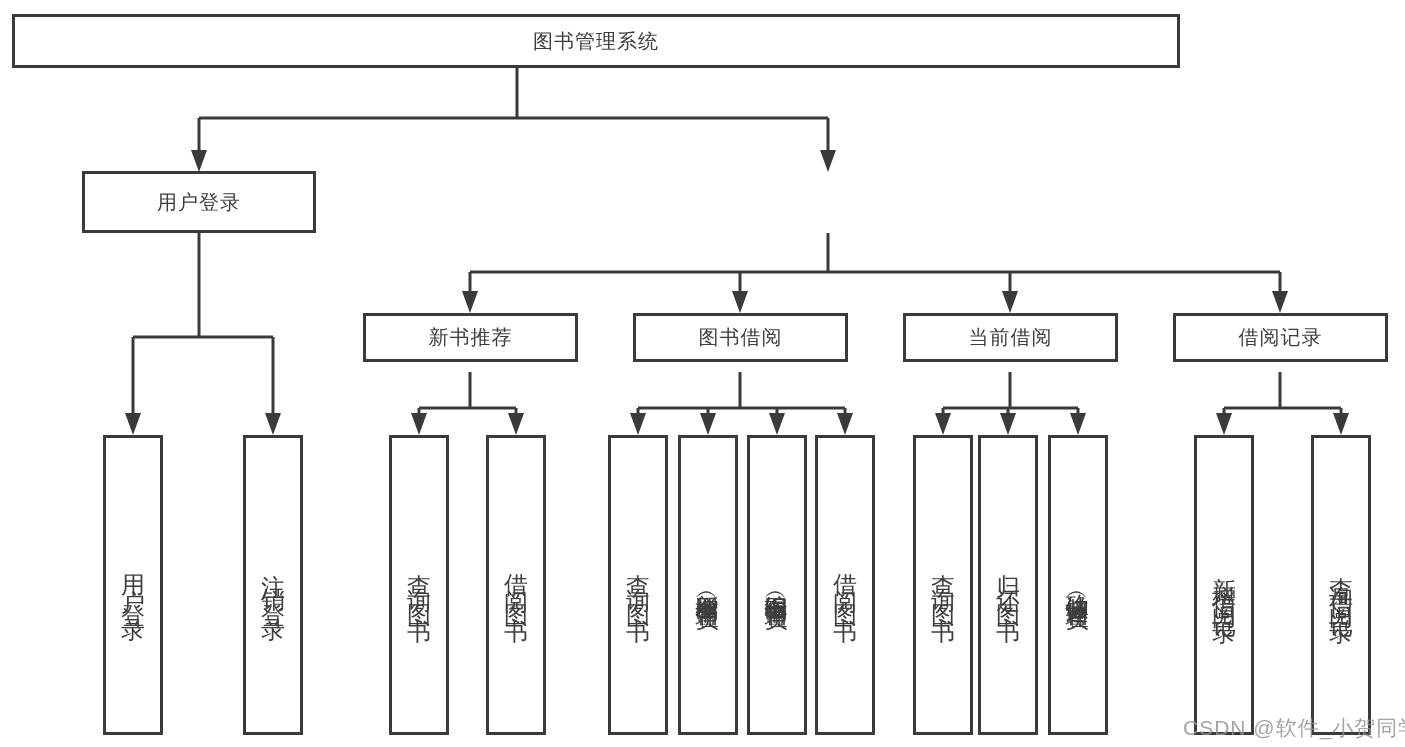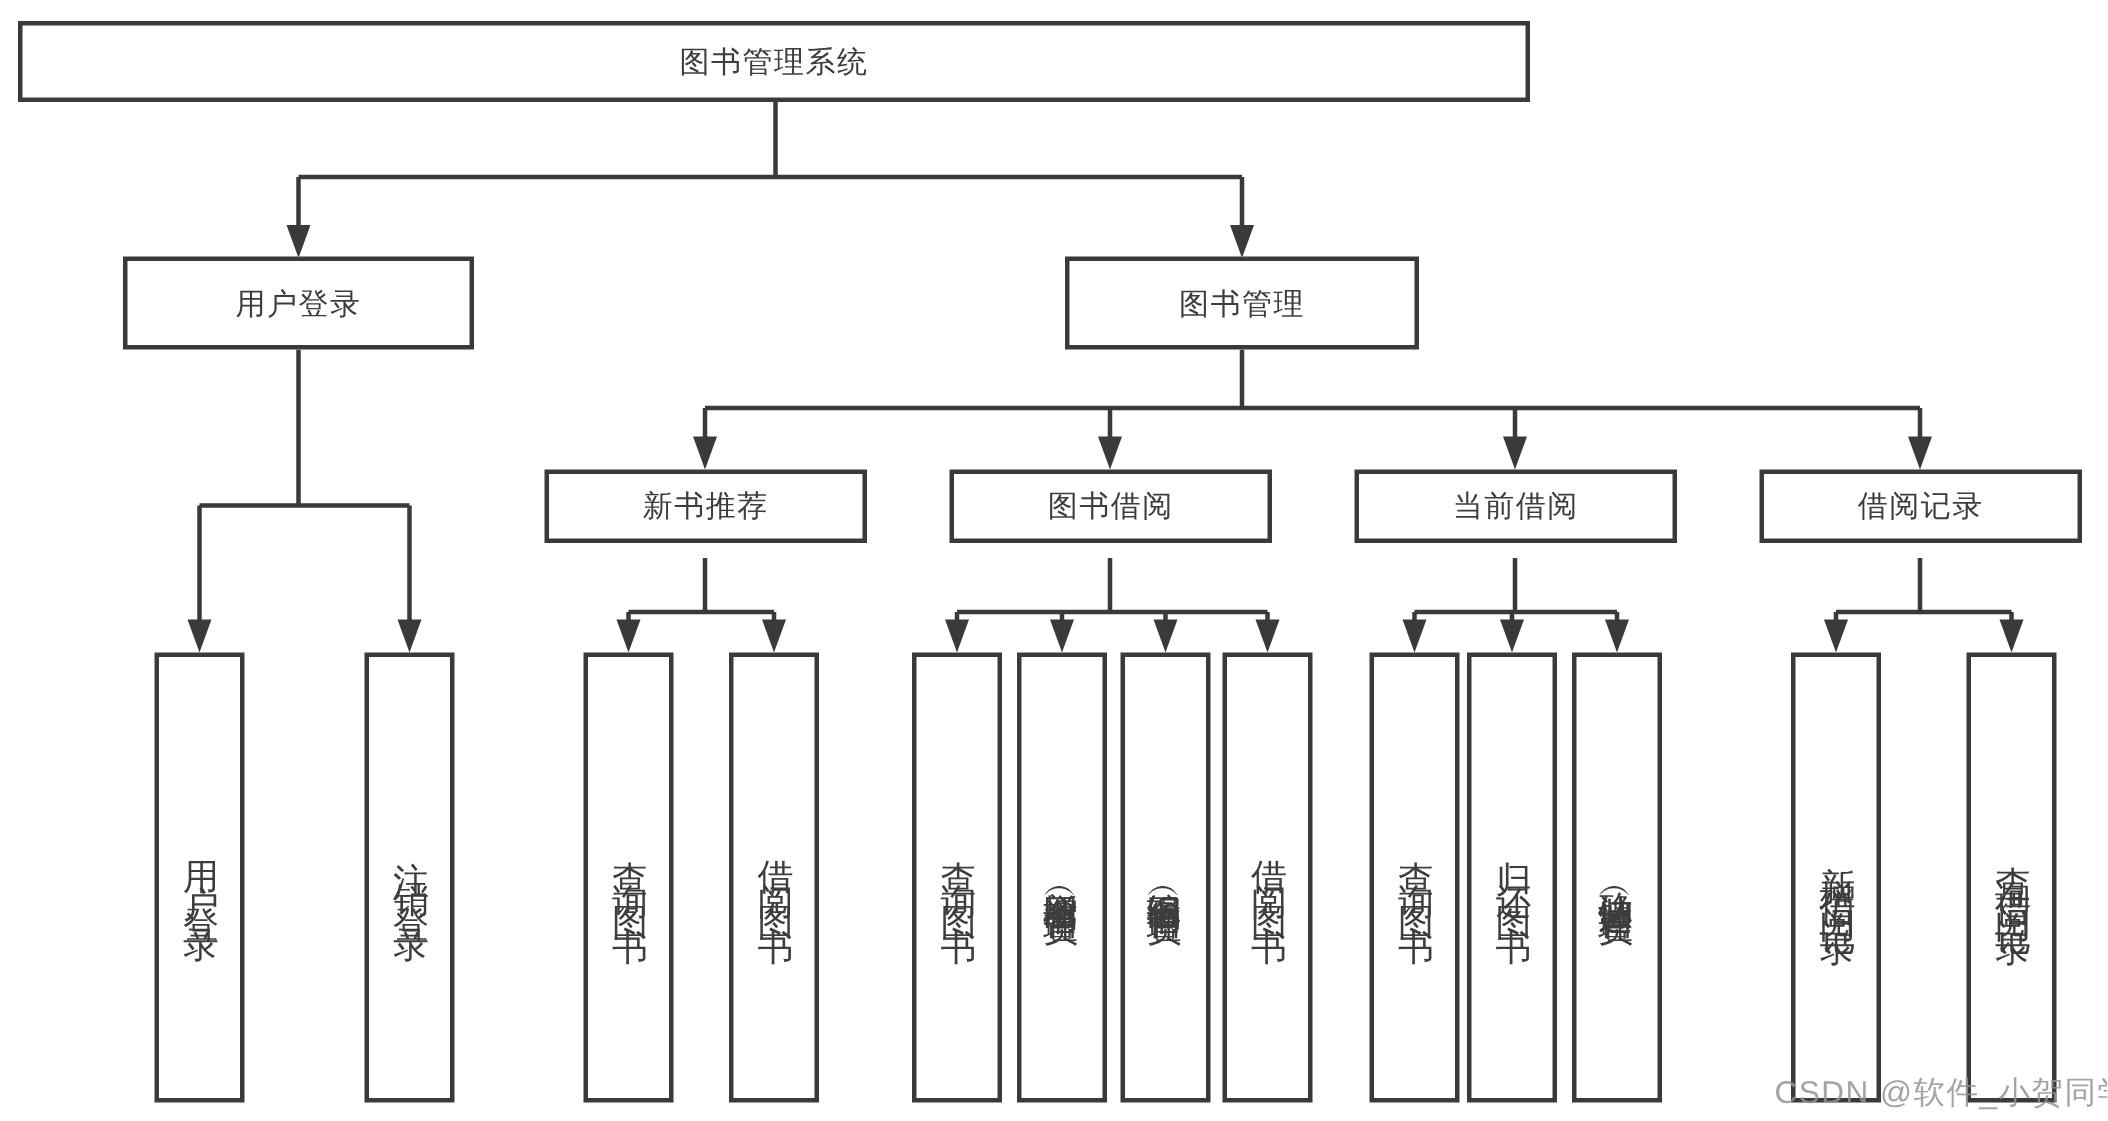--- a/index.html
+++ b/index.html
@@ -23,21 +23,21 @@
     background: #ffffff;
     border: 3px solid #3a3a3a;
     display: flex;
     align-items: center;
     justify-content: center;
     color: #3d3d3d;
     font-size: 20px;
     letter-spacing: 1px;
     z-index: 2;
   }
-  .node.root  { left: 12px;   top: 14px;  width: 1008px; height: 54px; }
+  .node.root  { left: 12px;   top: 14px;  width: 1168px; height: 54px; }
   .node.l2a   { left: 82px;   top: 171px; width: 234px;  height: 62px; }
   .node.l2b   { left: 710px;  top: 171px; width: 236px;  height: 62px; }
   .node.l3    { top: 313px; width: 215px; height: 49px; }
   .node.l3a   { left: 363px; }
   .node.l3b   { left: 633px; }
   .node.l3c   { left: 903px; }
   .node.l3d   { left: 1173px; }
   .node.leaf  { top: 435px; width: 60px; height: 300px; }
   .vtext {
     writing-mode: vertical-rl;
@@ -103,23 +103,20 @@
     <polygon class="arrow" points="1333,413 1349,413 1341,435"></polygon>
   </svg>
 
   <div class="node root">
     <span>图书管理系统</span>
   </div>
 
   <div class="node l2a">
     <span>用户登录</span>
   </div>
-  <div class="node l2b">
-    <span>图书管理</span>
-  </div>
 
   <div class="node l3 l3a">
     <span>新书推荐</span>
   </div>
   <div class="node l3 l3b">
     <span>图书借阅</span>
   </div>
   <div class="node l3 l3c">
     <span>当前借阅</span>
   </div>

